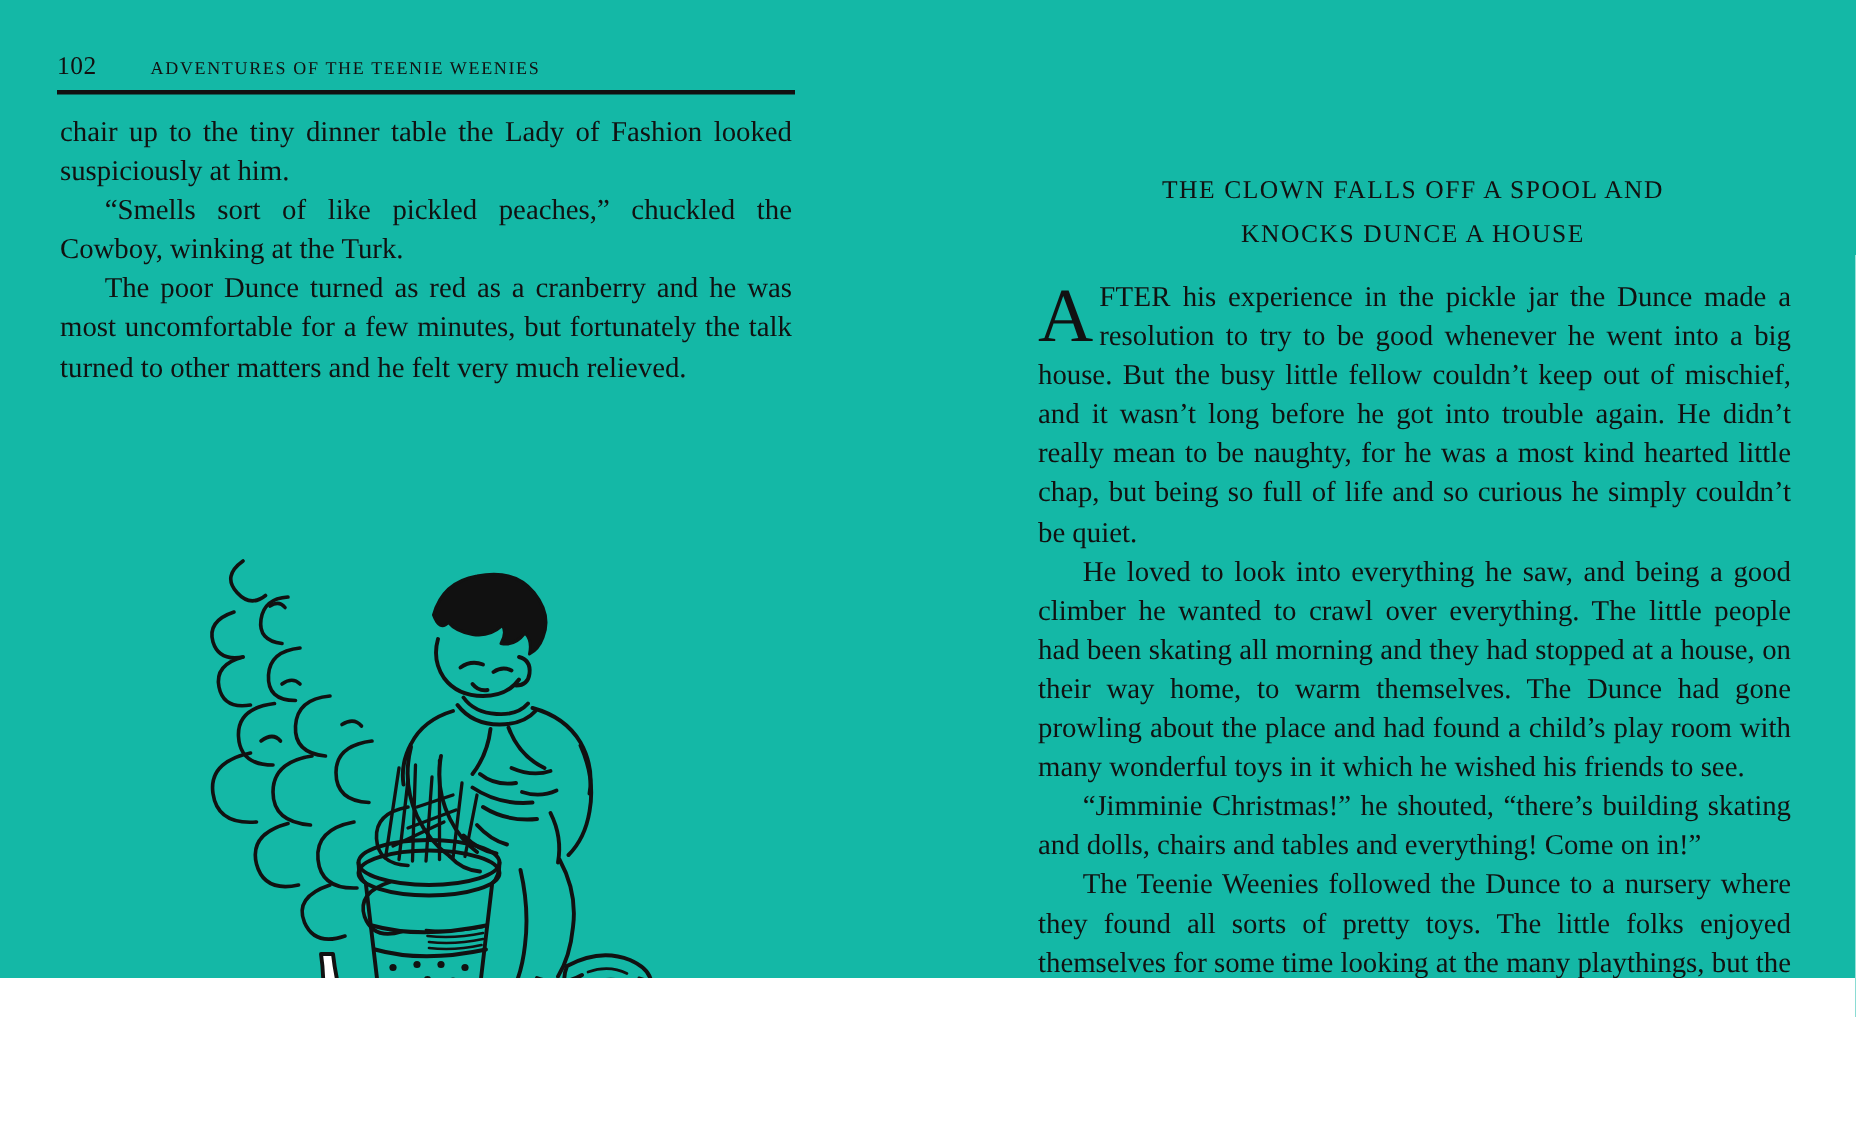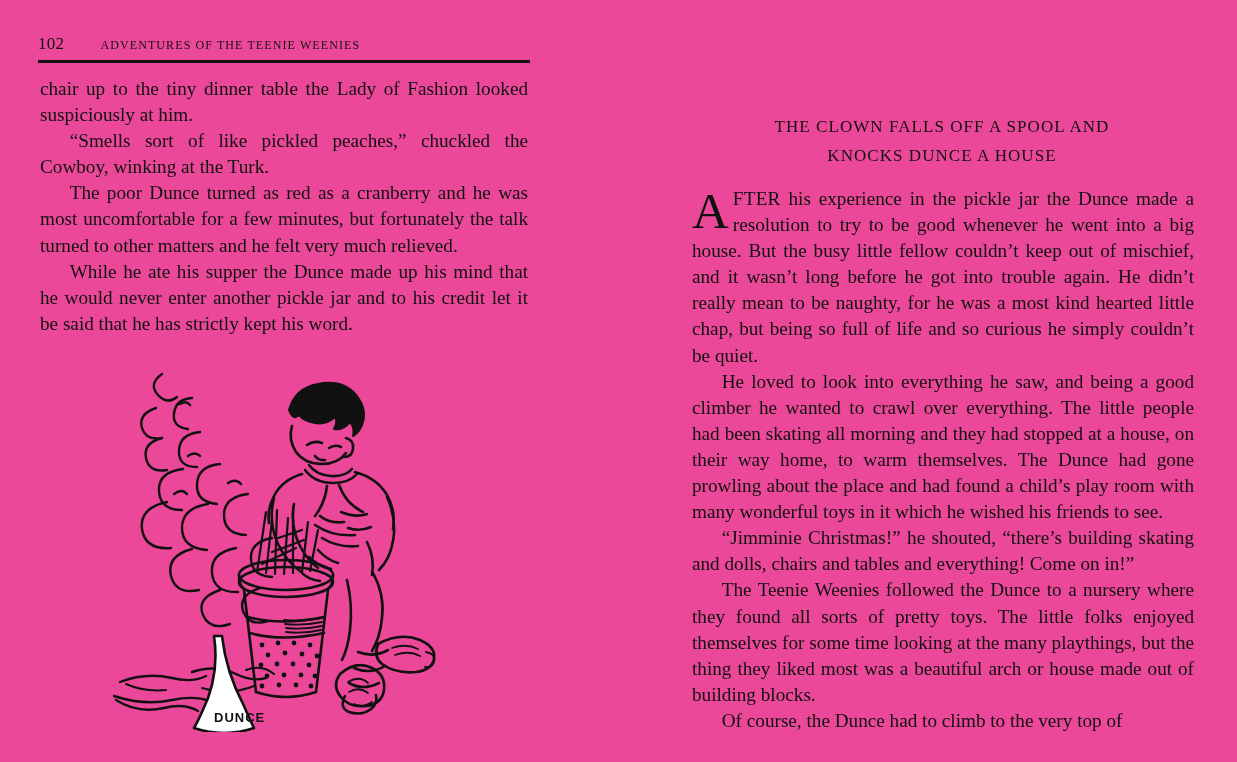--- a/index.html
+++ b/index.html
@@ -4,22 +4,22 @@
 <title>Adventures of the Teenie Weenies — page 102/103</title>
 <style>
   html, body {
     margin: 0;
     padding: 0;
     background: #ffffff;
   }
   .page {
     position: relative;
     width: 1237px;
-    height: 762px;
-    background: #ec4899;
+    height: 652px;
+    background: #14b8a6;
     overflow: hidden;
     font-family: "Liberation Serif", "DejaVu Serif", serif;
     color: #111111;
   }
 
   
   .left-page {
     position: absolute;
     left: 0; top: 0;
     width: 618px; height: 762px;
@@ -139,21 +139,20 @@
     <div class="running-head">
       <span class="folio-left">102</span>
       <span class="head-title">ADVENTURES OF THE TEENIE WEENIES</span>
     </div>
     <div class="head-rule"></div>
 
     <div class="col-text" id="left-col">
       <p class="noindent">chair up to the tiny dinner table the Lady of Fashion looked suspiciously at him.</p>
       <p>“Smells sort of like pickled peaches,” chuckled the Cowboy, winking at the Turk.</p>
       <p>The poor Dunce turned as red as a cranberry and he was most uncomfortable for a few minutes, but fortunately the talk turned to other matters and he felt very much relieved.</p>
-      <p>While he ate his supper the Dunce made up his mind that he would never enter another pickle jar and to his credit let it be said that he has strictly kept his word.</p>
     </div>
 
     <div class="illustration">
       <svg viewBox="0 0 400 380" xmlns="http://www.w3.org/2000/svg" fill="none" stroke="#111111" stroke-width="2.6" stroke-linecap="round" stroke-linejoin="round">
 
         <g stroke-width="2.4">
           <path d="M66 22 q-14 10 -4 21 q9 10 19 2"></path>
           <path d="M60 56 q-18 6 -14 20 q4 13 20 10"></path>
           <path d="M96 46 q-16 1 -18 15 q-2 14 14 16"></path>
           <path d="M66 86 q-19 5 -16 20 q3 15 21 12"></path>

